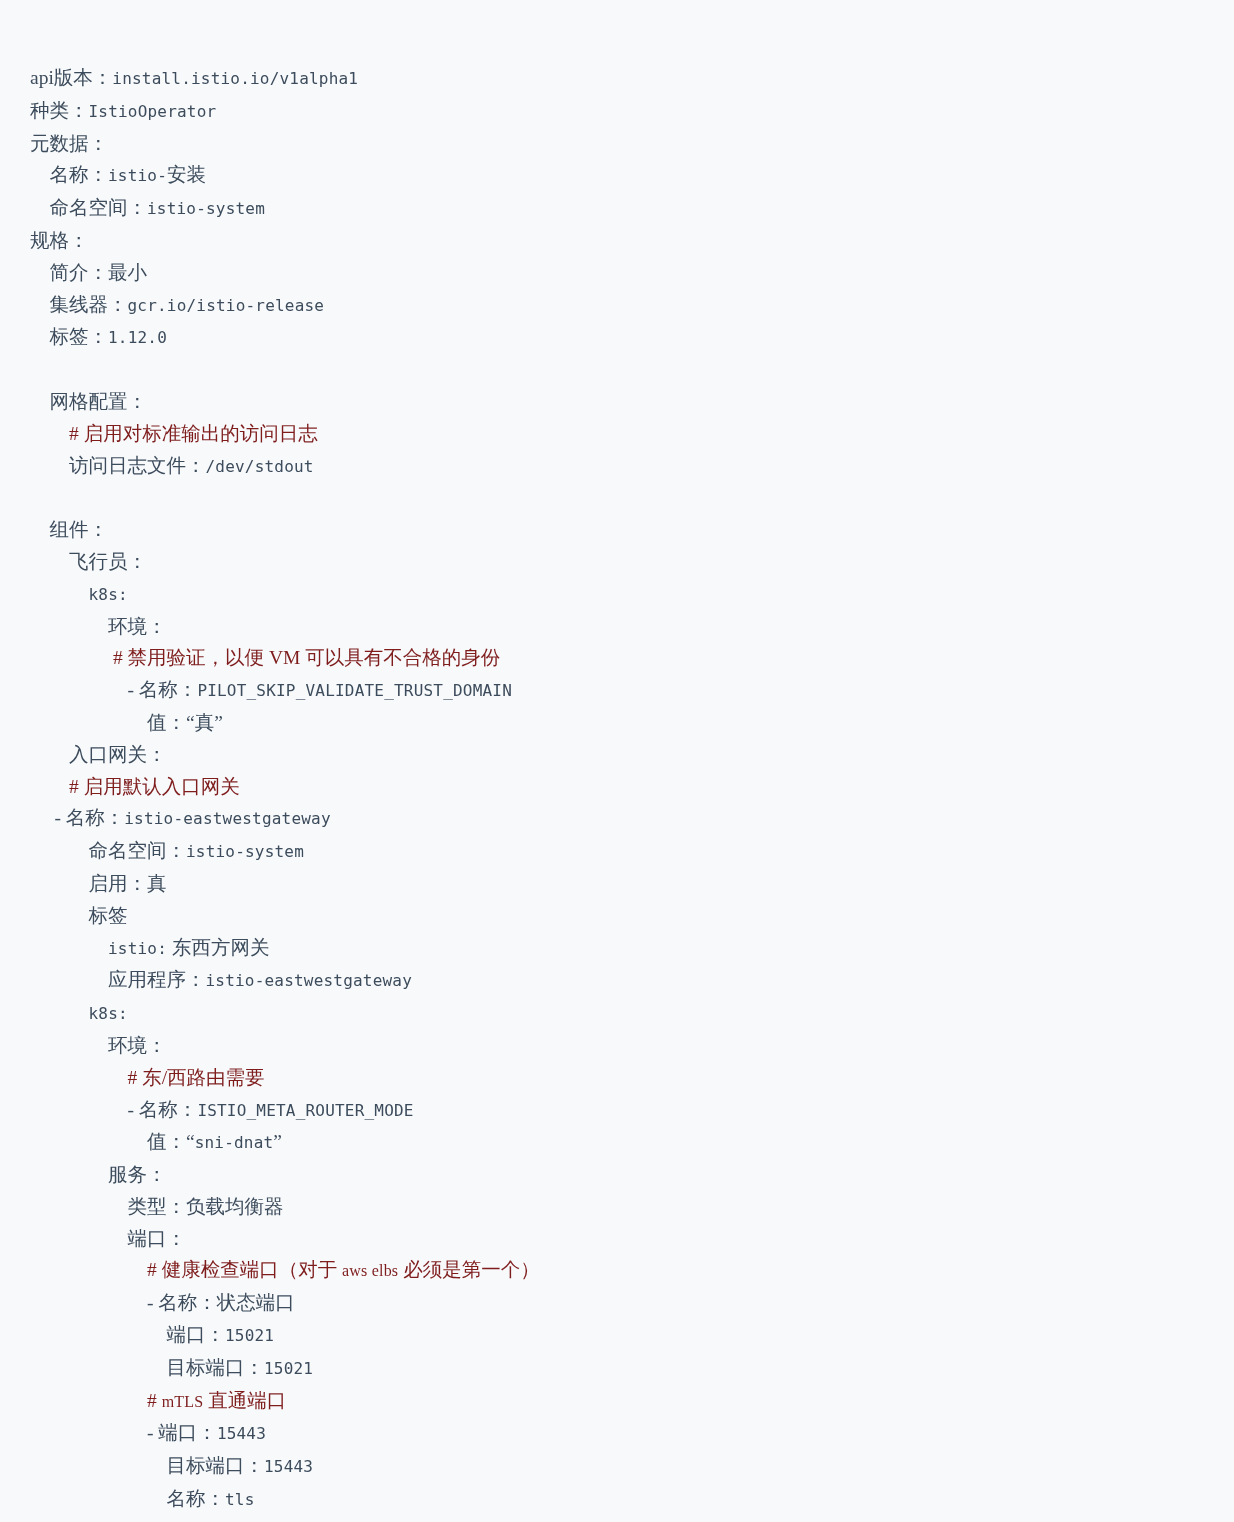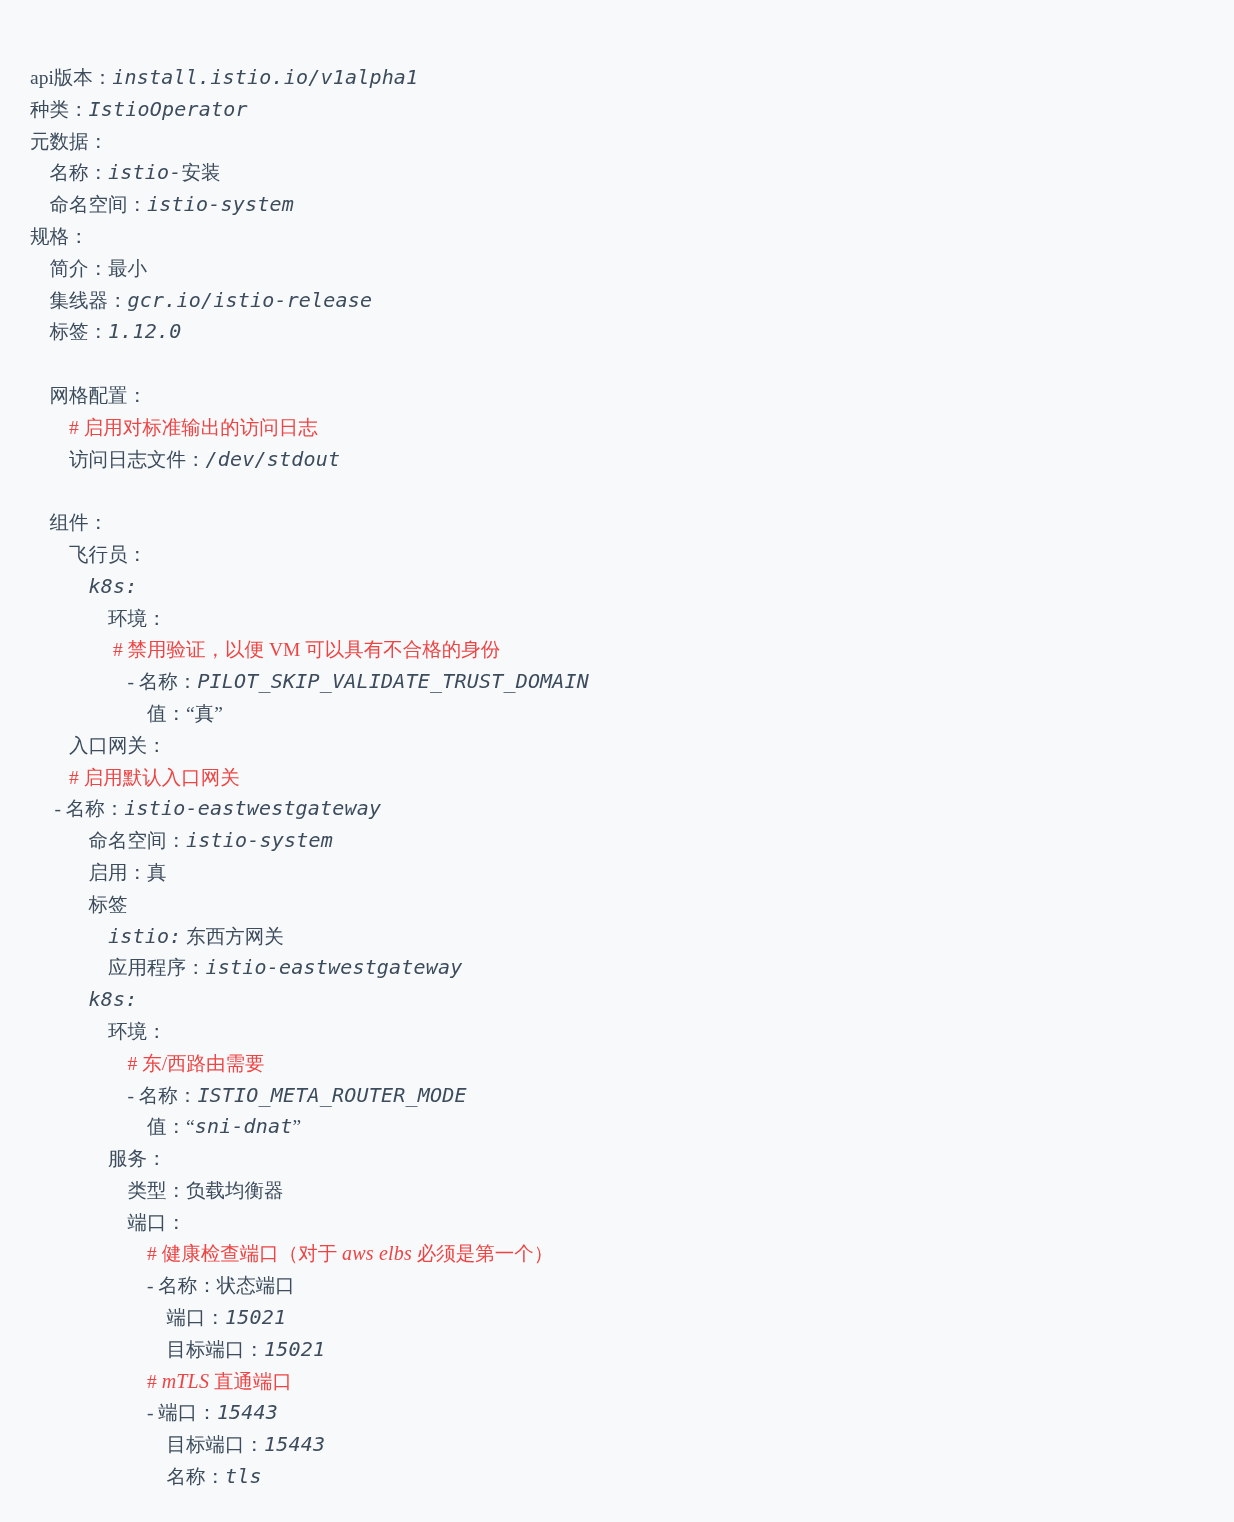--- a/index.html
+++ b/index.html
@@ -23,28 +23,27 @@
     white-space: pre;
   }
   
   .cn {
     font-family: "Liberation Serif", serif;
     color: #3d4c5c;
   }
   
   .mono {
     font-family: "DejaVu Sans Mono", monospace;
-    font-size: 20px;
+    font-size: 16px;
     letter-spacing: 0.2px;
     color: #3d4c5c;
-    font-style: italic;
   }
   .comment {
     font-family: "Liberation Serif", serif;
-    color: #ef4444;
+    color: #7f1d1d;
   }
   .blank {
     height: 31.8px;
   }
 </style>
 </head>
 <body>
 
 <div id="yaml-doc"><div class="line"><span class="cn"></span><span class="cn">api版本：</span><span class="mono">install.istio.io/v1alpha1</span></div><div class="line"><span class="cn"></span><span class="cn">种类：</span><span class="mono">IstioOperator</span></div><div class="line"><span class="cn"></span><span class="cn">元数据：</span></div><div class="line"><span class="cn">    </span><span class="cn">名称：</span><span class="mono">istio-</span><span class="cn">安装</span></div><div class="line"><span class="cn">    </span><span class="cn">命名空间：</span><span class="mono">istio-system</span></div><div class="line"><span class="cn"></span><span class="cn">规格：</span></div><div class="line"><span class="cn">    </span><span class="cn">简介：最小</span></div><div class="line"><span class="cn">    </span><span class="cn">集线器：</span><span class="mono">gcr.io/istio-release</span></div><div class="line"><span class="cn">    </span><span class="cn">标签：</span><span class="mono">1.12.0</span></div><div class="blank"></div><div class="line"><span class="cn">    </span><span class="cn">网格配置：</span></div><div class="line"><span class="cn">        </span><span class="comment"># 启用对标准输出的访问日志</span></div><div class="line"><span class="cn">        </span><span class="cn">访问日志文件：</span><span class="mono">/dev/stdout</span></div><div class="blank"></div><div class="line"><span class="cn">    </span><span class="cn">组件：</span></div><div class="line"><span class="cn">        </span><span class="cn">飞行员：</span></div><div class="line"><span class="cn">            </span><span class="mono">k8s:</span></div><div class="line"><span class="cn">                </span><span class="cn">环境：</span></div><div class="line"><span class="cn">                </span><span class="comment"> # 禁用验证，以便 VM 可以具有不合格的身份</span></div><div class="line"><span class="cn">                    </span><span class="cn">- 名称：</span><span class="mono">PILOT_SKIP_VALIDATE_TRUST_DOMAIN</span></div><div class="line"><span class="cn">                        </span><span class="cn">值：“真”</span></div><div class="line"><span class="cn">        </span><span class="cn">入口网关：</span></div><div class="line"><span class="cn">        </span><span class="comment"># 启用默认入口网关</span></div><div class="line"><span class="cn">    </span><span class="cn"> - 名称：</span><span class="mono">istio-eastwestgateway</span></div><div class="line"><span class="cn">            </span><span class="cn">命名空间：</span><span class="mono">istio-system</span></div><div class="line"><span class="cn">            </span><span class="cn">启用：真</span></div><div class="line"><span class="cn">            </span><span class="cn">标签</span></div><div class="line"><span class="cn">                </span><span class="mono">istio:</span><span class="cn"> 东西方网关</span></div><div class="line"><span class="cn">                </span><span class="cn">应用程序：</span><span class="mono">istio-eastwestgateway</span></div><div class="line"><span class="cn">            </span><span class="mono">k8s:</span></div><div class="line"><span class="cn">                </span><span class="cn">环境：</span></div><div class="line"><span class="cn">                    </span><span class="comment"># 东/西路由需要</span></div><div class="line"><span class="cn">                    </span><span class="cn">- 名称：</span><span class="mono">ISTIO_META_ROUTER_MODE</span></div><div class="line"><span class="cn">                        </span><span class="cn">值：“</span><span class="mono">sni-dnat</span><span class="cn">”</span></div><div class="line"><span class="cn">                </span><span class="cn">服务：</span></div><div class="line"><span class="cn">                    </span><span class="cn">类型：负载均衡器</span></div><div class="line"><span class="cn">                    </span><span class="cn">端口：</span></div><div class="line"><span class="cn">                        </span><span class="comment"># 健康检查端口（对于 </span><span class="comment mono">aws elbs</span><span class="comment"> 必须是第一个）</span></div><div class="line"><span class="cn">                        </span><span class="cn">- 名称：状态端口</span></div><div class="line"><span class="cn">                            </span><span class="cn">端口：</span><span class="mono">15021</span></div><div class="line"><span class="cn">                            </span><span class="cn">目标端口：</span><span class="mono">15021</span></div><div class="line"><span class="cn">                        </span><span class="comment"># </span><span class="comment mono">mTLS</span><span class="comment"> 直通端口</span></div><div class="line"><span class="cn">                        </span><span class="cn">- 端口：</span><span class="mono">15443</span></div><div class="line"><span class="cn">                            </span><span class="cn">目标端口：</span><span class="mono">15443</span></div><div class="line"><span class="cn">                            </span><span class="cn">名称：</span><span class="mono">tls</span></div></div>
 

